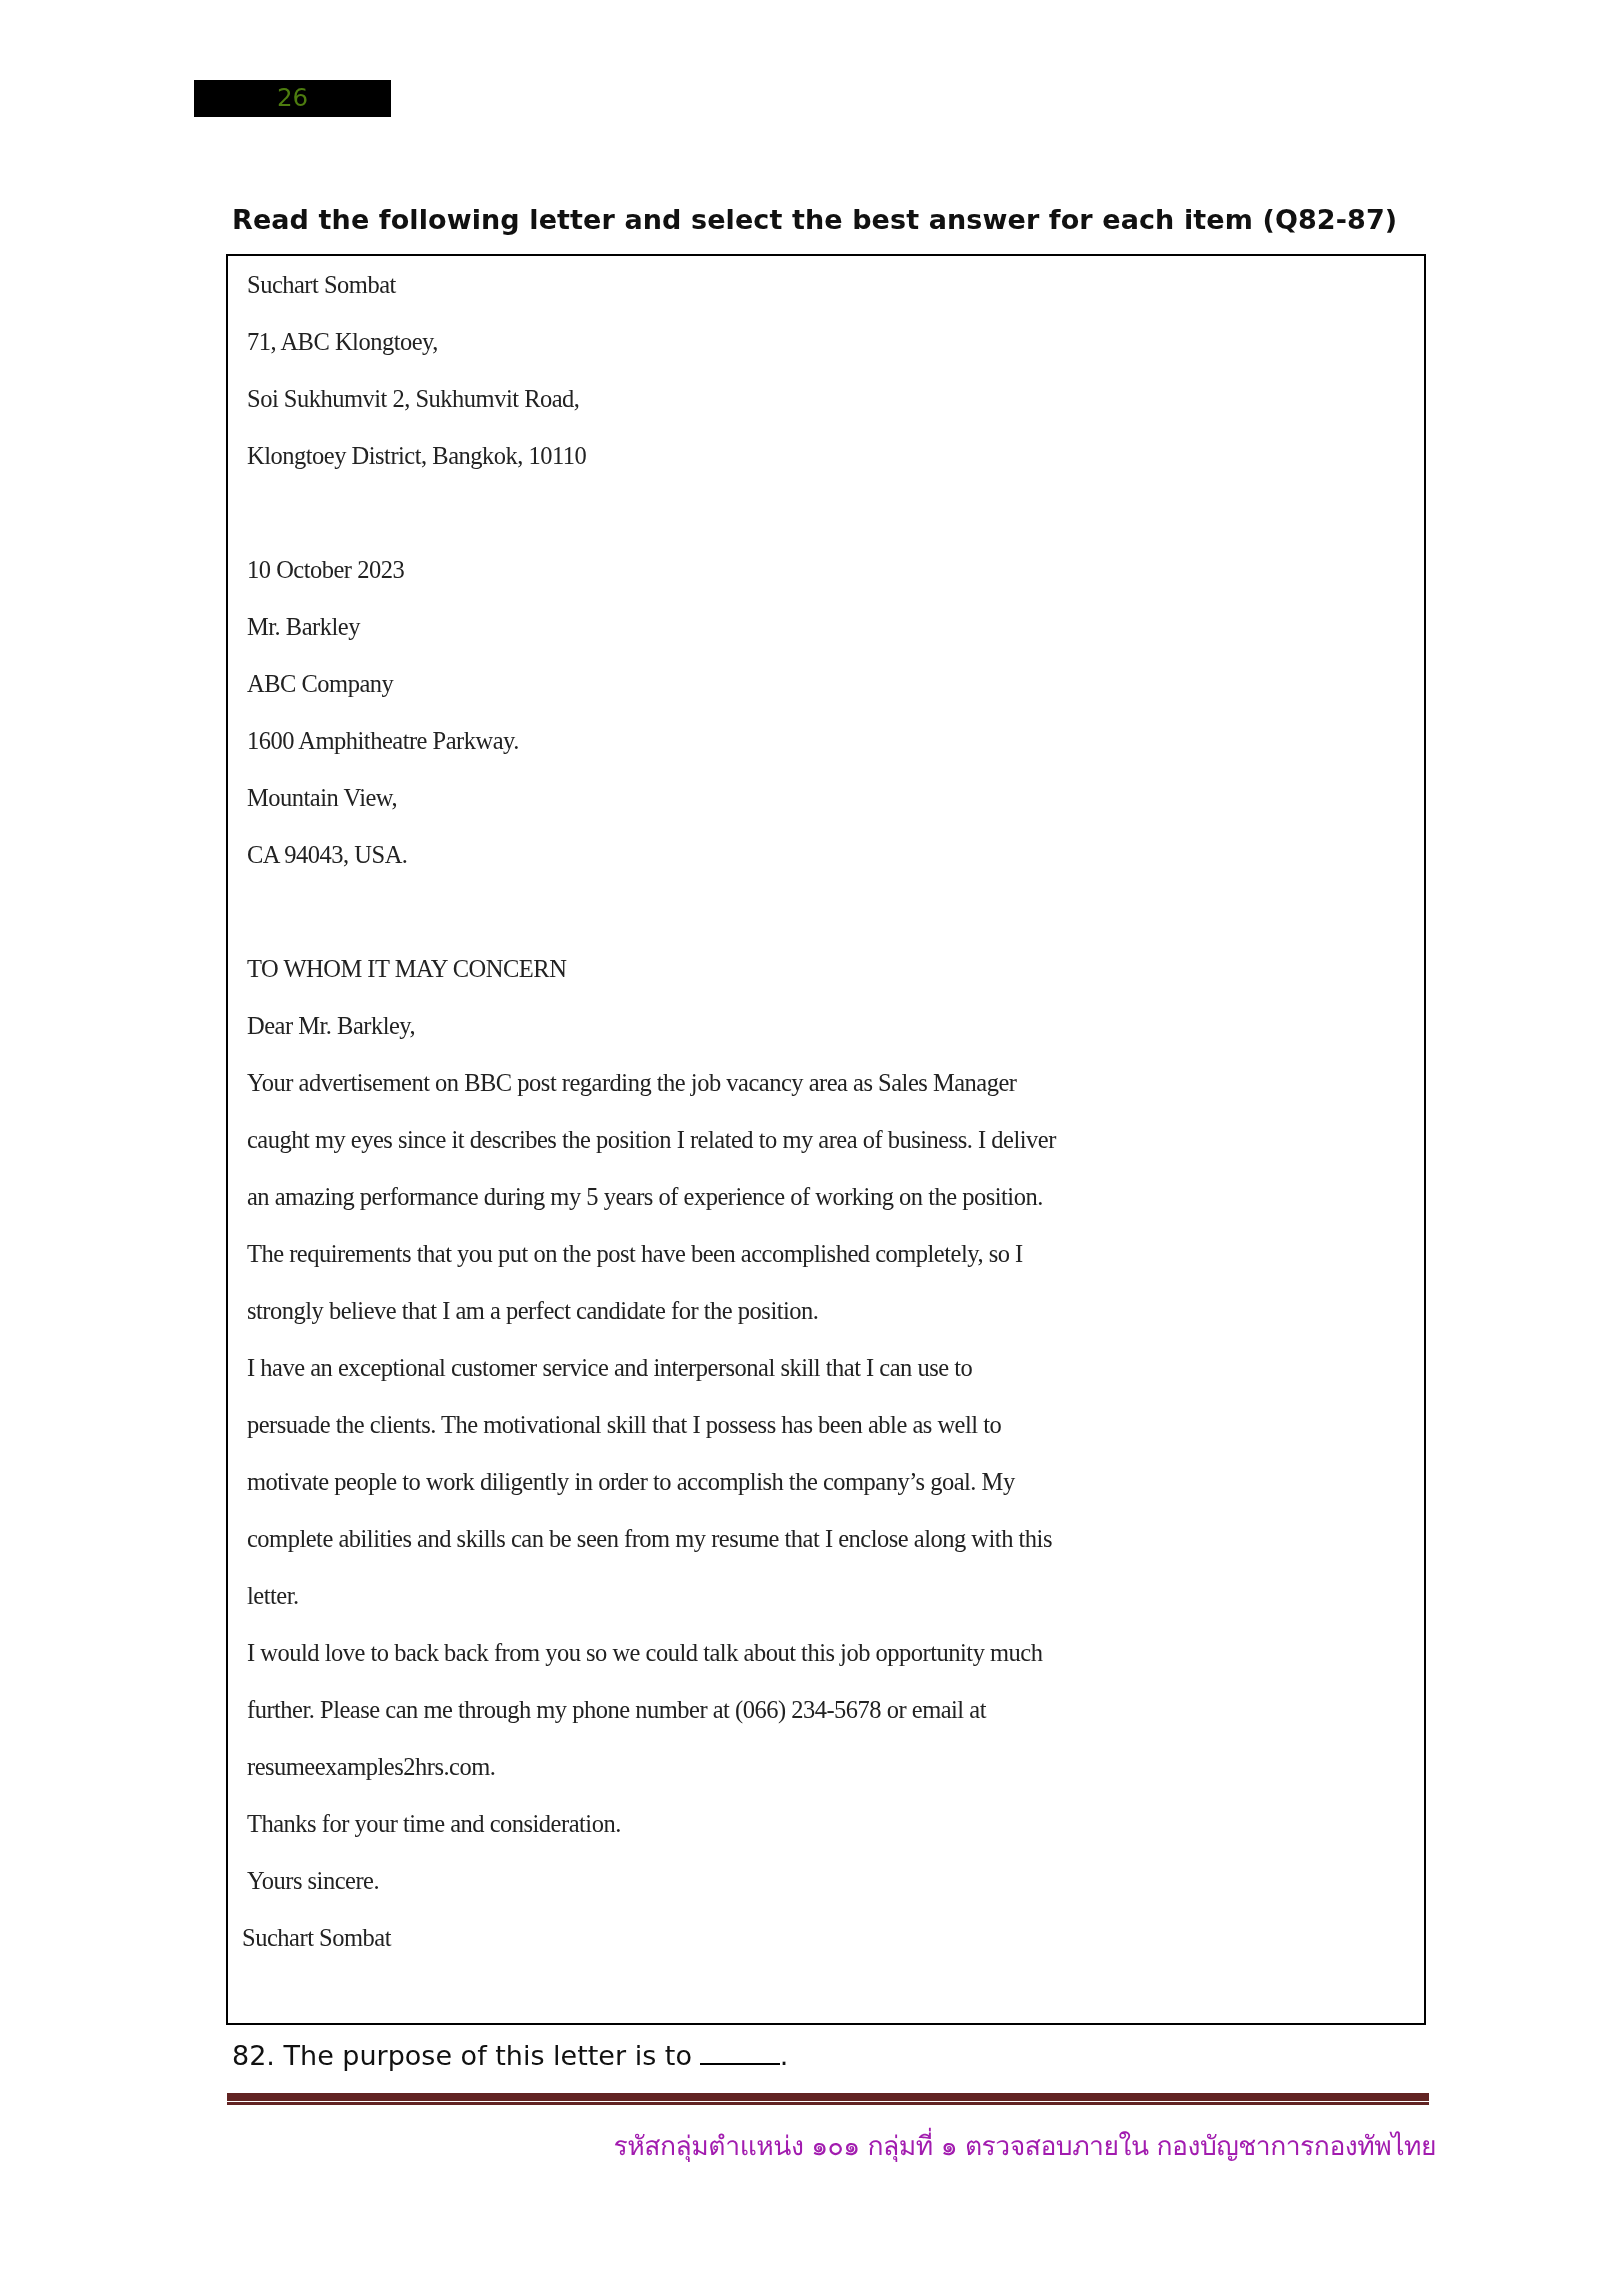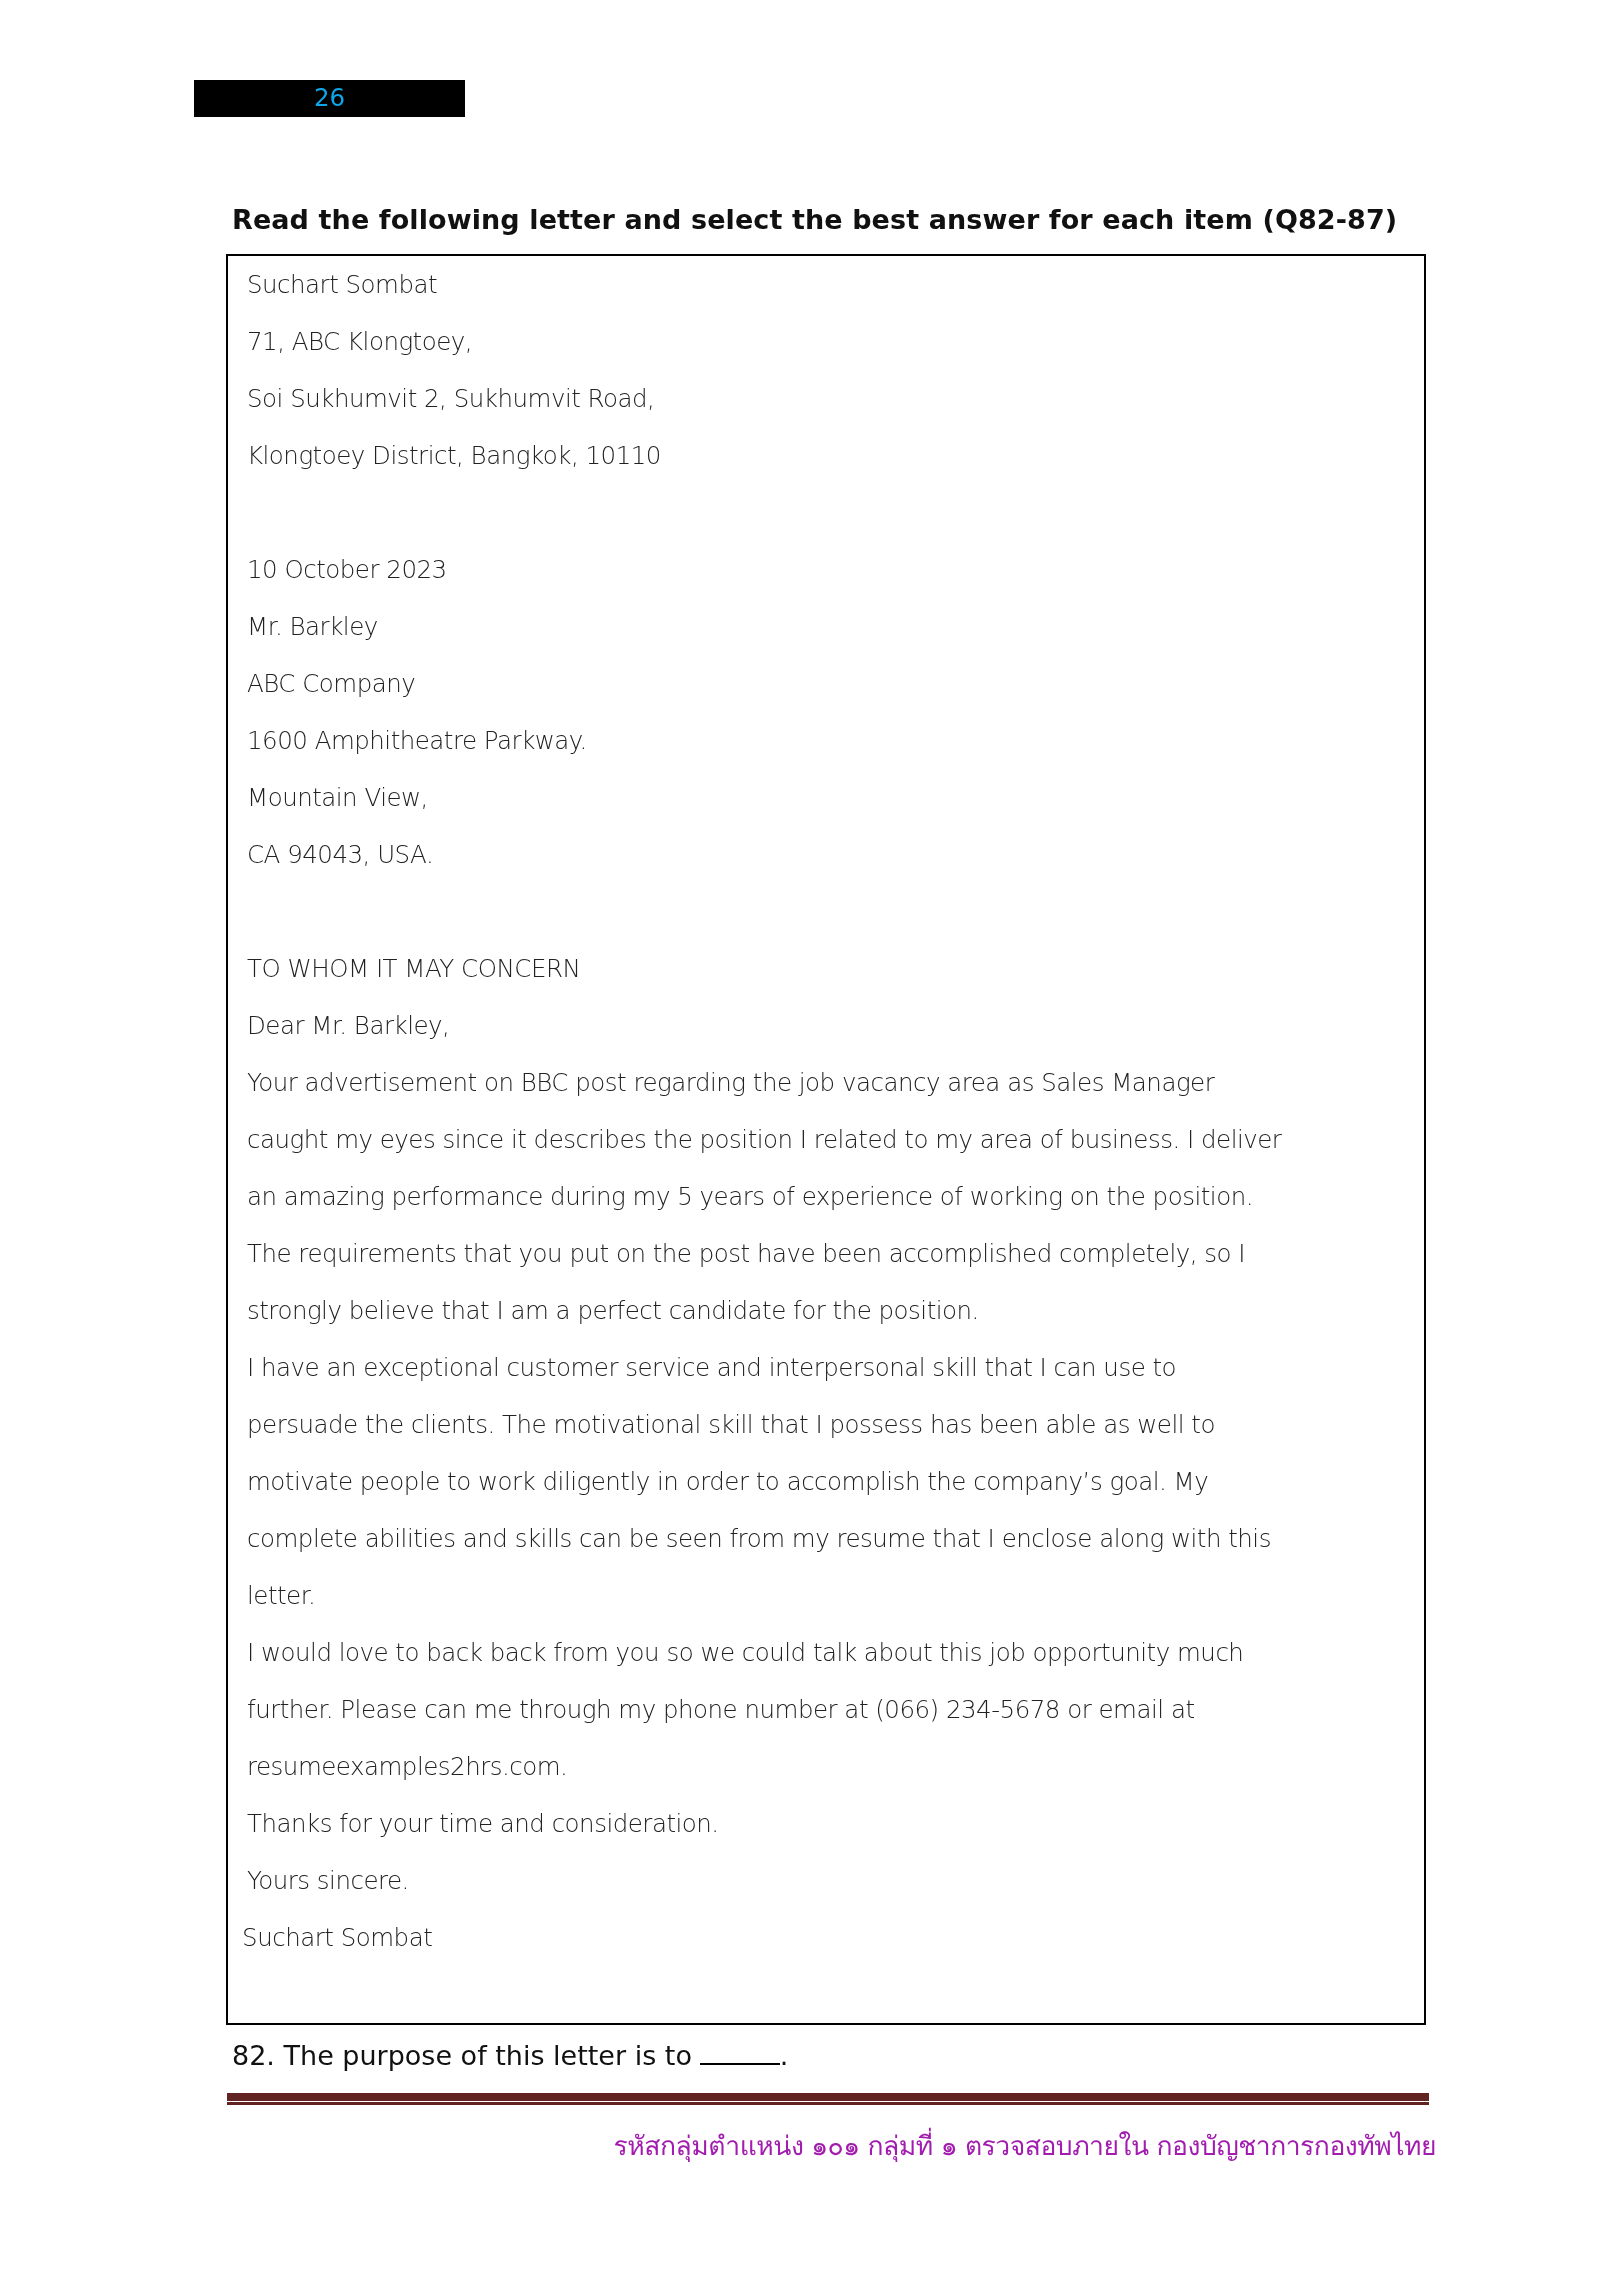--- a/index.html
+++ b/index.html
@@ -1,36 +1,36 @@
 <!DOCTYPE html>
 <html><head>
 <meta charset="utf-8">
 <style>
   html, body { margin: 0; padding: 0; background: #ffffff; }
   body { width: 1621px; height: 2293px; position: relative; overflow: hidden; }
   .page-num-box {
-    position: absolute; left: 194px; top: 80px; width: 271px; height: 37px;
-    background: #000; color: #0ea5e9; display: flex; align-items: center; justify-content: center;
+    position: absolute; left: 194px; top: 80px; width: 197px; height: 37px;
+    background: #000; color: #4d7c0f; display: flex; align-items: center; justify-content: center;
     font-family: "DejaVu Sans", sans-serif; font-size: 24.5px; line-height: 1;
   }
   .instruction {
     position: absolute; left: 232px; top: 204px; white-space: nowrap;
     font-family: "DejaVu Sans", sans-serif; font-size: 27px; font-weight: 600; color: #111;
     letter-spacing: 0.1px;
   }
   .letter-box {
     position: absolute; left: 226px; top: 254px; width: 1196px; height: 1767px;
     border: 2.9px solid #000; border-bottom-width: 2px;
   }
   .letter-lines {
     position: absolute; left: 247px; top: 263px; width: 1176px;
     font-family: "DejaVu Sans", sans-serif; font-weight: 300; font-size: 24.5px; color: #222;
     letter-spacing: -0.5px;
   }
-  .letter-line { height: 57px; line-height: 43px; white-space: nowrap; }
+  .letter-line { height: 57px; line-height: 43px; white-space: nowrap; font-family: Liberation Serif, serif; }
   .letter-line.blank { }
   .letter-line.sig { margin-left: -4.9px; }
   .question {
     position: absolute; left: 232px; top: 2039px; white-space: nowrap;
     font-family: "DejaVu Sans", sans-serif; font-size: 27px; color: #111; text-align: right;
   }
   .blank-underline {
     display: inline-block; width: 80px; border-bottom: 2.9px solid #000; height: 23.5px; margin-left: 7.8px; vertical-align: baseline;
   }
   .footer-bar {

